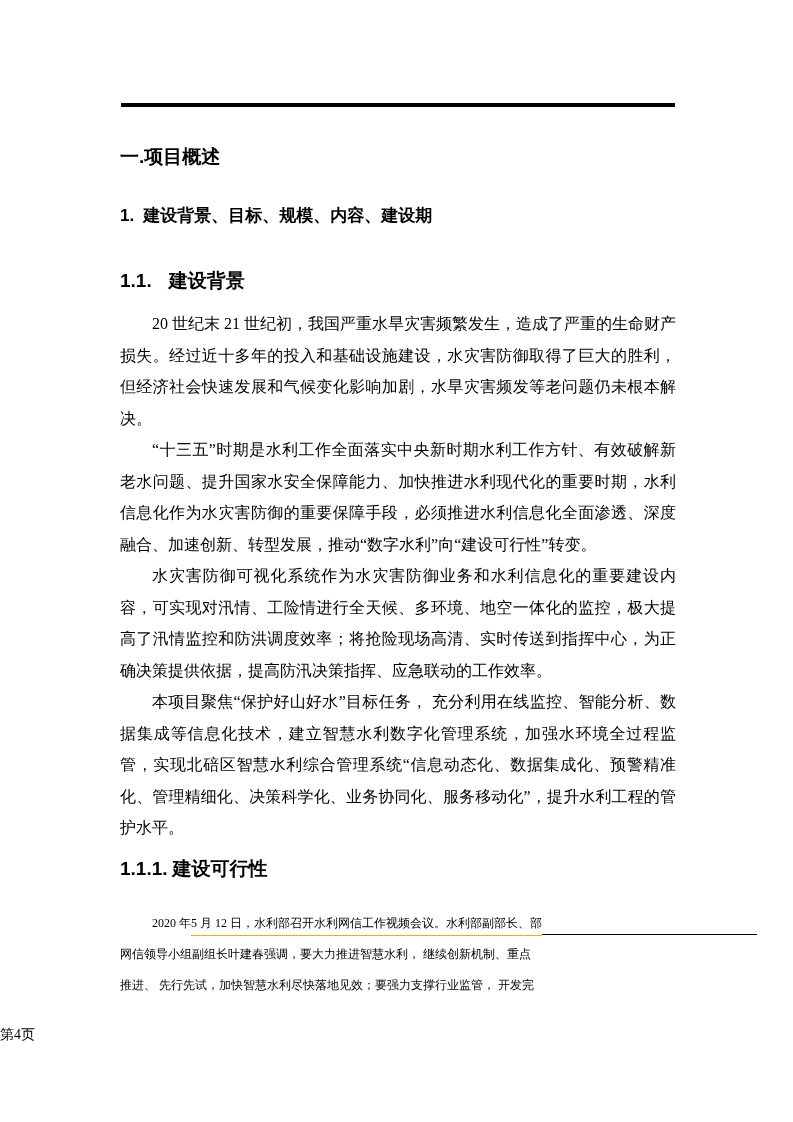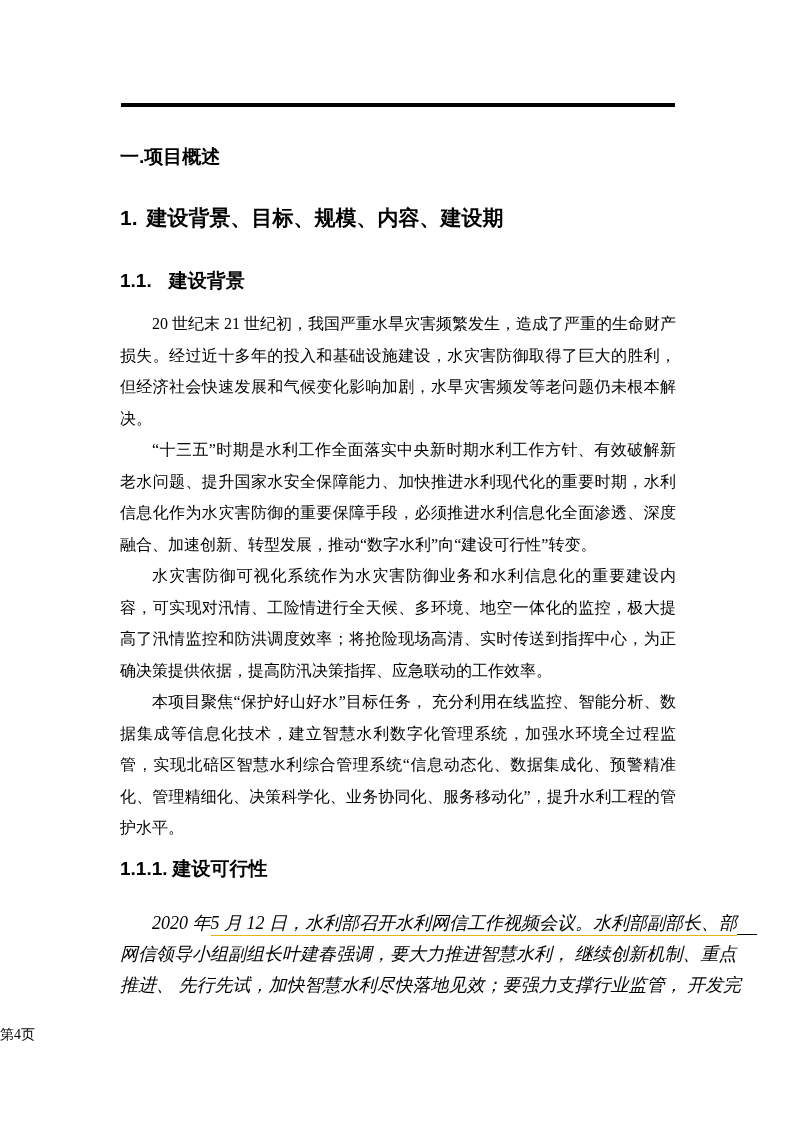--- a/index.html
+++ b/index.html
@@ -32,21 +32,21 @@
     position: absolute;
     left: 120px;
     width: 560px;
     font-family: "Liberation Sans", "DejaVu Sans", sans-serif;
     font-weight: 700;
     line-height: 1.15;
     white-space: nowrap;
     color: #000000;
   }
   .h-chapter    { top: 146px; font-size: 19px; }
-  .h-section    { top: 206px; font-size: 21px; }
+  .h-section    { top: 206px; font-size: 17px; }
   .h-subsection { top: 270px; font-size: 19px; }
   .h-subsub     { top: 858px; font-size: 19px; }
   .h-section .hnum    { margin-right: 9px;  }
   .h-subsection .hnum { margin-right: 17px; }
   .h-subsub .hnum     { margin-right: 5px; }
 
   
   .para {
     position: absolute;
     left: 120px;
@@ -62,23 +62,22 @@
   .para-2 { top: 434px; }
   .para-3 { top: 560px; }
   .para-4 { top: 686px; }
 
   
   .para-5 {
     position: absolute;
     left: 120px;
     top: 907px;
     width: 637px; 
-    font-size: 18px;
+    font-size: 12px;
     color: #000000;
-    font-style: italic;
   }
   .p5-line1 {
     display: flex;
     align-items: flex-start;
     height: 28px;
     padding-top: 4px;
     margin-bottom: 3.5px;
     white-space: nowrap;
   }
   .p5-line1 > span { line-height: 24px; display: inline-block; }

